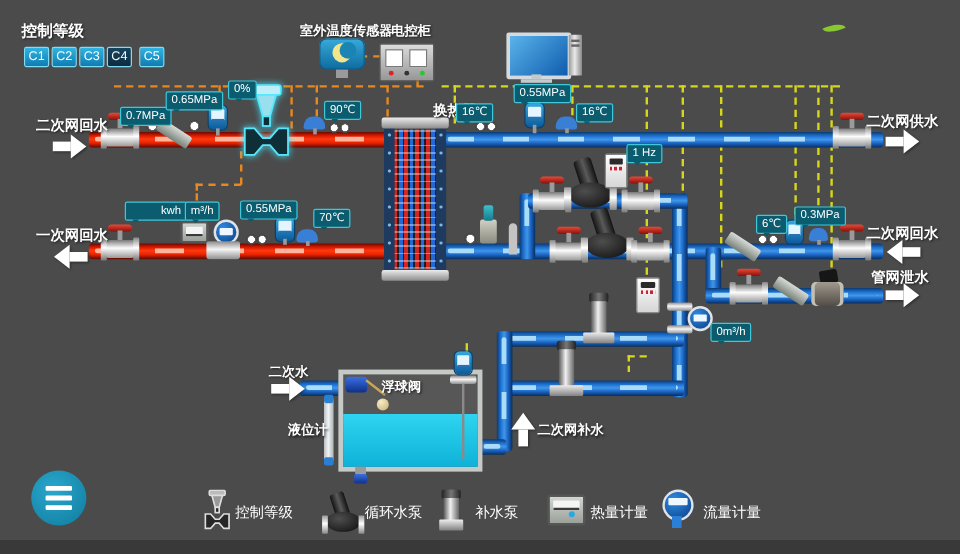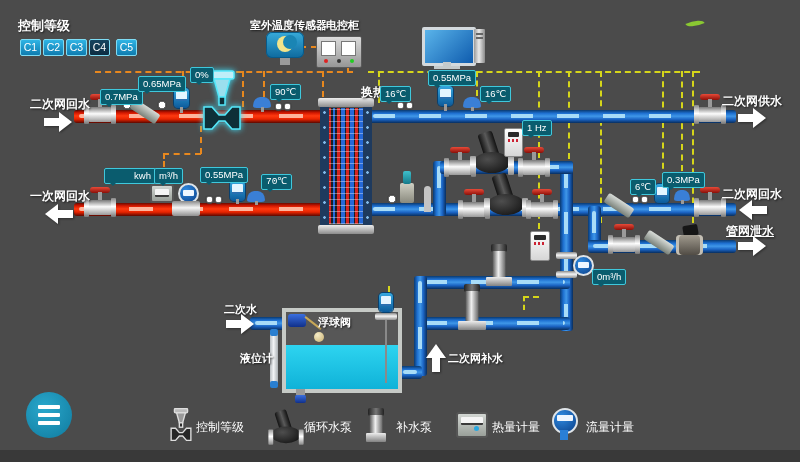--- a/index.html
+++ b/index.html
@@ -227,21 +227,21 @@
   <div class="spool" style="left:172px;top:201px;width:28px;height:15px;"></div>
   <div class="gau" style="left:206px;top:196px;width:7px;height:7px;"></div>
   <div class="gau" style="left:215px;top:196px;width:7px;height:7px;"></div>
   <div class="btx" style="left:230px;top:181px;"></div>
   <div class="stem" style="left:236px;top:199px;width:3px;height:5px;"></div>
   <div class="cone" style="left:247px;top:191px;width:18px;"></div>
   <div class="stem" style="left:255px;top:201px;width:3px;height:4px;"></div>
   <div class="tag" style="left:104px;top:168px;width:42px;text-align:right;">kwh</div>
   <div class="tag" style="left:154px;top:168px;">m³/h</div>
   <div class="tag" style="left:200px;top:167px;">0.55MPa</div>
-  <div class="tag" style="left:261px;top:174px;font-family:Liberation Mono, monospace;">70℃</div>
+  <div class="tag" style="left:261px;top:174px;">70℃</div>
 
   <div class="gau" style="left:397px;top:102px;width:7px;height:7px;"></div>
   <div class="gau" style="left:406px;top:102px;width:7px;height:7px;"></div>
   <div class="btx" style="left:438px;top:86px;"></div>
   <div class="stem" style="left:444px;top:104px;width:3px;height:7px;"></div>
   <div class="cone" style="left:463px;top:97px;width:18px;"></div>
   <div class="stem" style="left:471px;top:107px;width:3px;height:4px;"></div>
   <div class="valve" style="left:694px;top:94px;">
       <div class="wh"></div>
       <div class="st"></div>
@@ -352,21 +352,21 @@
   <div class="flabel" style="left:448px;top:351px;font-size:11px;">二次网补水</div>
 
   <div class="flabel" style="left:30px;top:96px;">二次网回水</div>
   <div class="arw-r" style="left:44px;top:112px;"></div>
   <div class="flabel" style="left:30px;top:188px;">一次网回水</div>
   <div class="arw-l" style="left:44px;top:204px;"></div>
   <div class="flabel" style="left:722px;top:93px;">二次网供水</div>
   <div class="arw-r" style="left:738px;top:108px;"></div>
   <div class="flabel" style="left:722px;top:186px;text-align:right;">二次网回水</div>
   <div class="arw-l" style="left:738px;top:200px;"></div>
-  <div class="flabel" style="left:726px;top:223px;text-decoration:underline;">管网泄水</div>
+  <div class="flabel" style="left:726px;top:223px;">管网泄水</div>
   <div class="arw-r" style="left:738px;top:236px;"></div>
 
   <div class="flabel" style="left:18px;top:17px;font-size:13px;">控制等级</div>
   <div class="cbtn" style="left:20px;top:39px;">C1</div>
   <div class="cbtn" style="left:43px;top:39px;">C2</div>
   <div class="cbtn" style="left:66px;top:39px;">C3</div>
   <div class="cbtn dim" style="left:89px;top:39px;">C4</div>
   <div class="cbtn" style="left:116px;top:39px;">C5</div>
   <div class="flabel" style="left:250px;top:18px;font-size:11px;">室外温度传感器</div>
   <div class="odt">

